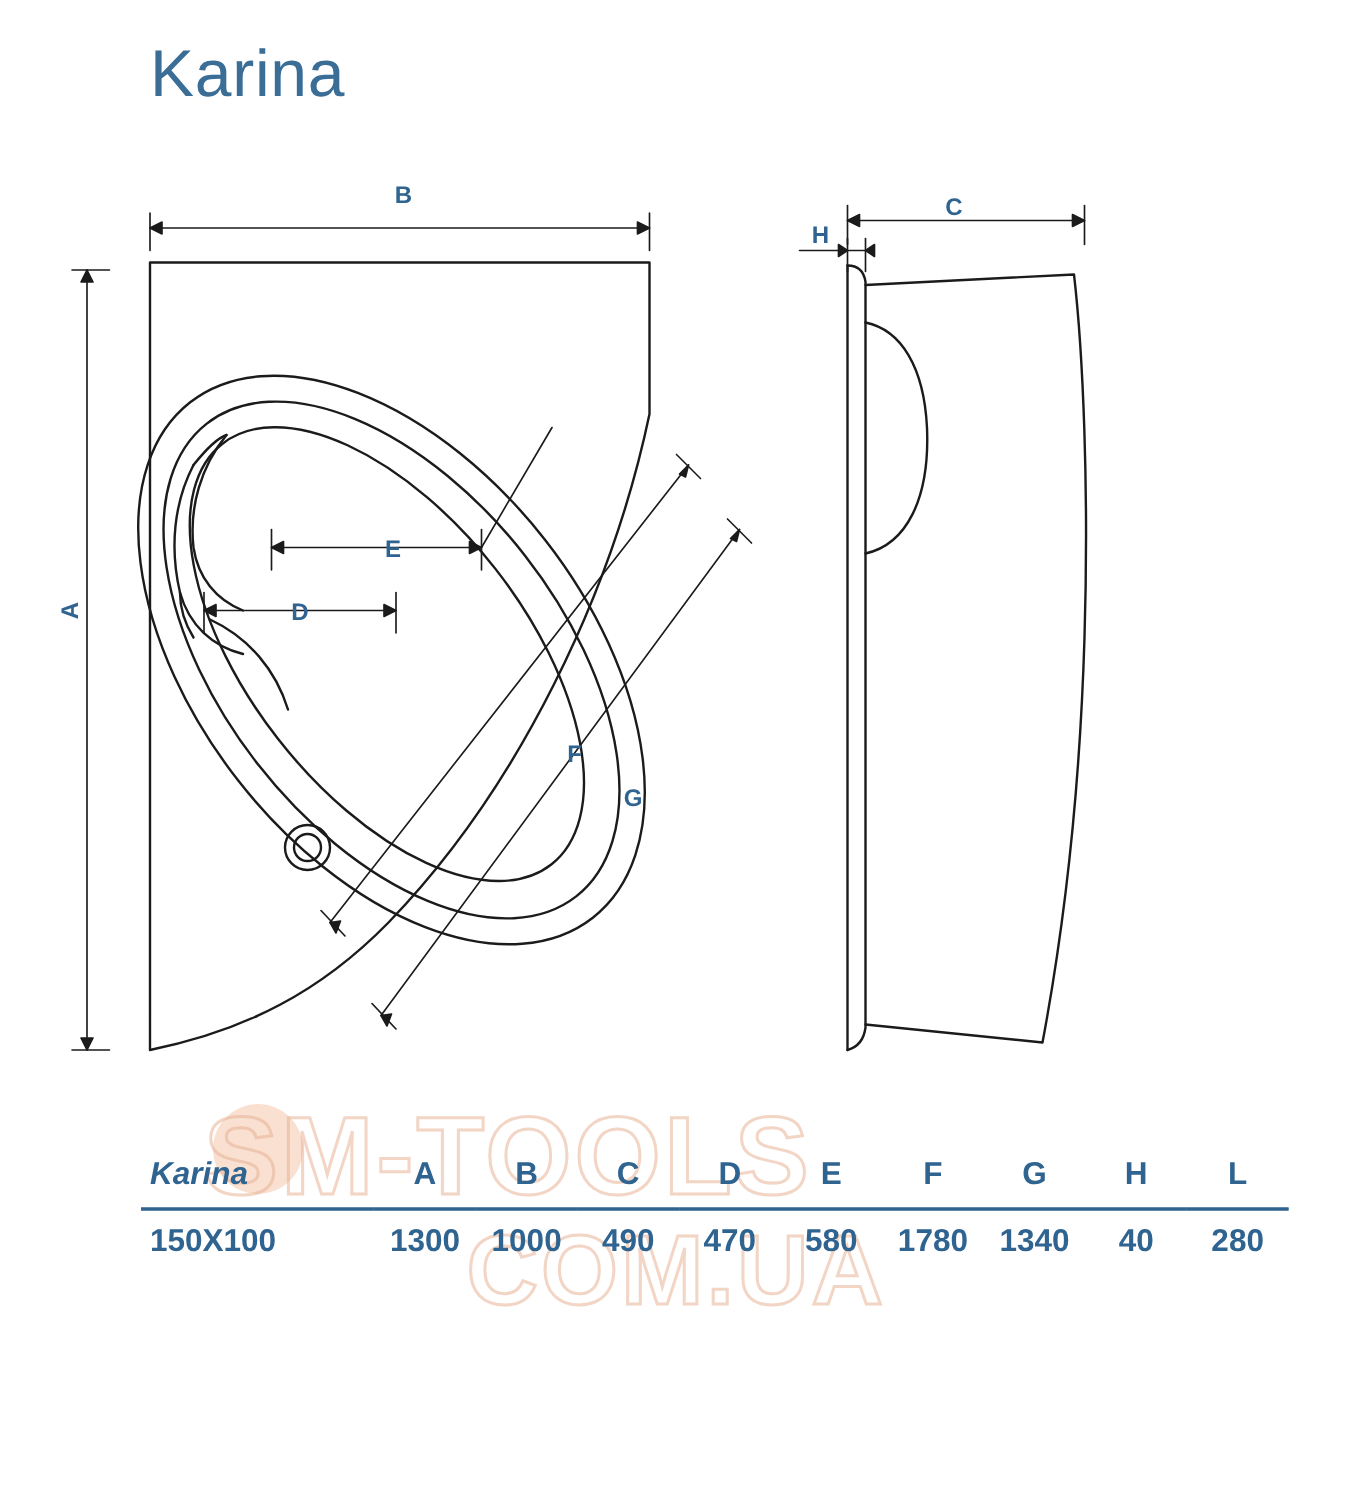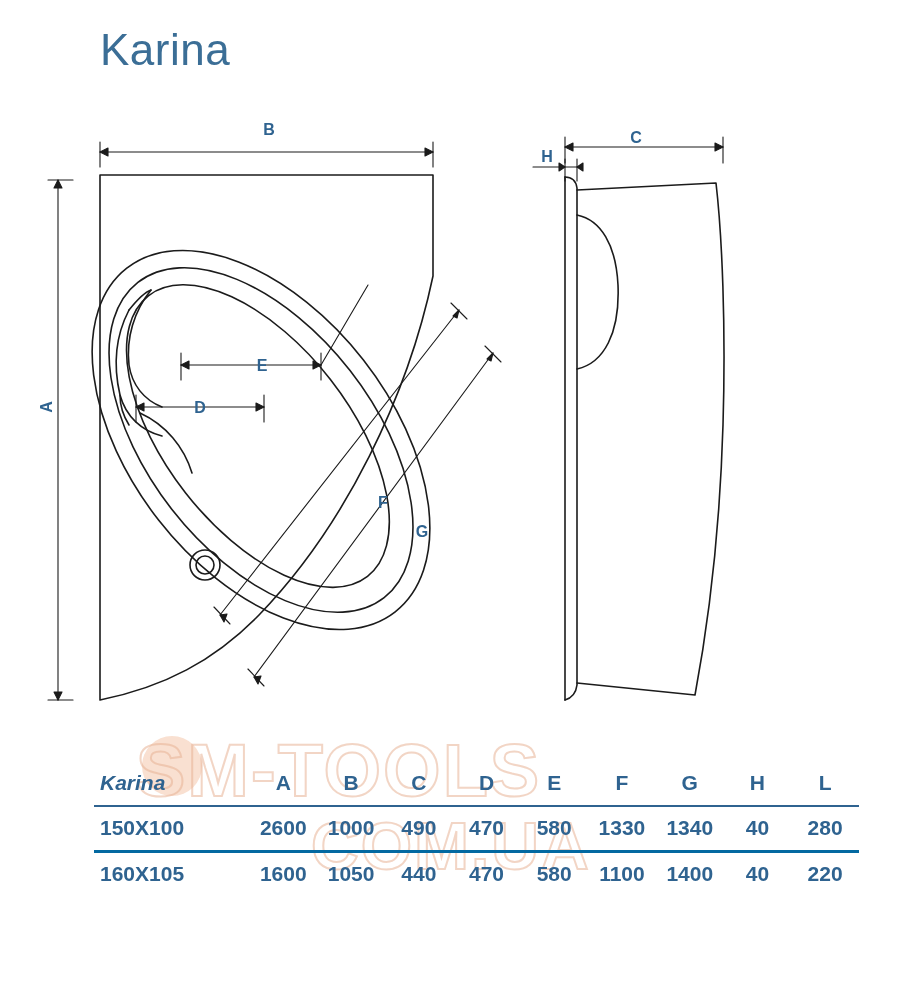--- a/index.html
+++ b/index.html
@@ -107,21 +107,21 @@
   #spec-table td.name-col {
     font-style: normal;
   }
   #spec-table thead th {
     font-weight: bold;
   }
   #spec-table thead tr {
     border-bottom: 2px solid #2f6390;
   }
   #spec-table tbody tr {
-    border-bottom: 3px solid #0369a1;
+    border-bottom: 5px solid #0369a1;
   }
   #spec-table tbody tr:last-child {
     border-bottom: none;
   }
   .tcol { width: 68px; }
 </style>
 </head>
 <body>
 
 <div id="page">
@@ -239,38 +239,26 @@
         <th class="tcol">E</th>
         <th class="tcol">F</th>
         <th class="tcol">G</th>
         <th class="tcol">H</th>
         <th class="tcol">L</th>
       </tr>
     </thead>
     <tbody>
       <tr>
         <td class="name-col">150X100</td>
-        <td>2600</td>
+        <td>1300</td>
         <td>1000</td>
         <td>490</td>
         <td>470</td>
         <td>580</td>
-        <td>1330</td>
+        <td>1780</td>
         <td>1340</td>
         <td>40</td>
         <td>280</td>
       </tr>
-      <tr>
-        <td class="name-col">160X105</td>
-        <td>1600</td>
-        <td>1050</td>
-        <td>440</td>
-        <td>470</td>
-        <td>580</td>
-        <td>1100</td>
-        <td>1400</td>
-        <td>40</td>
-        <td>220</td>
-      </tr>
     </tbody>
   </table>
 
 </div>
 
 </body></html>

